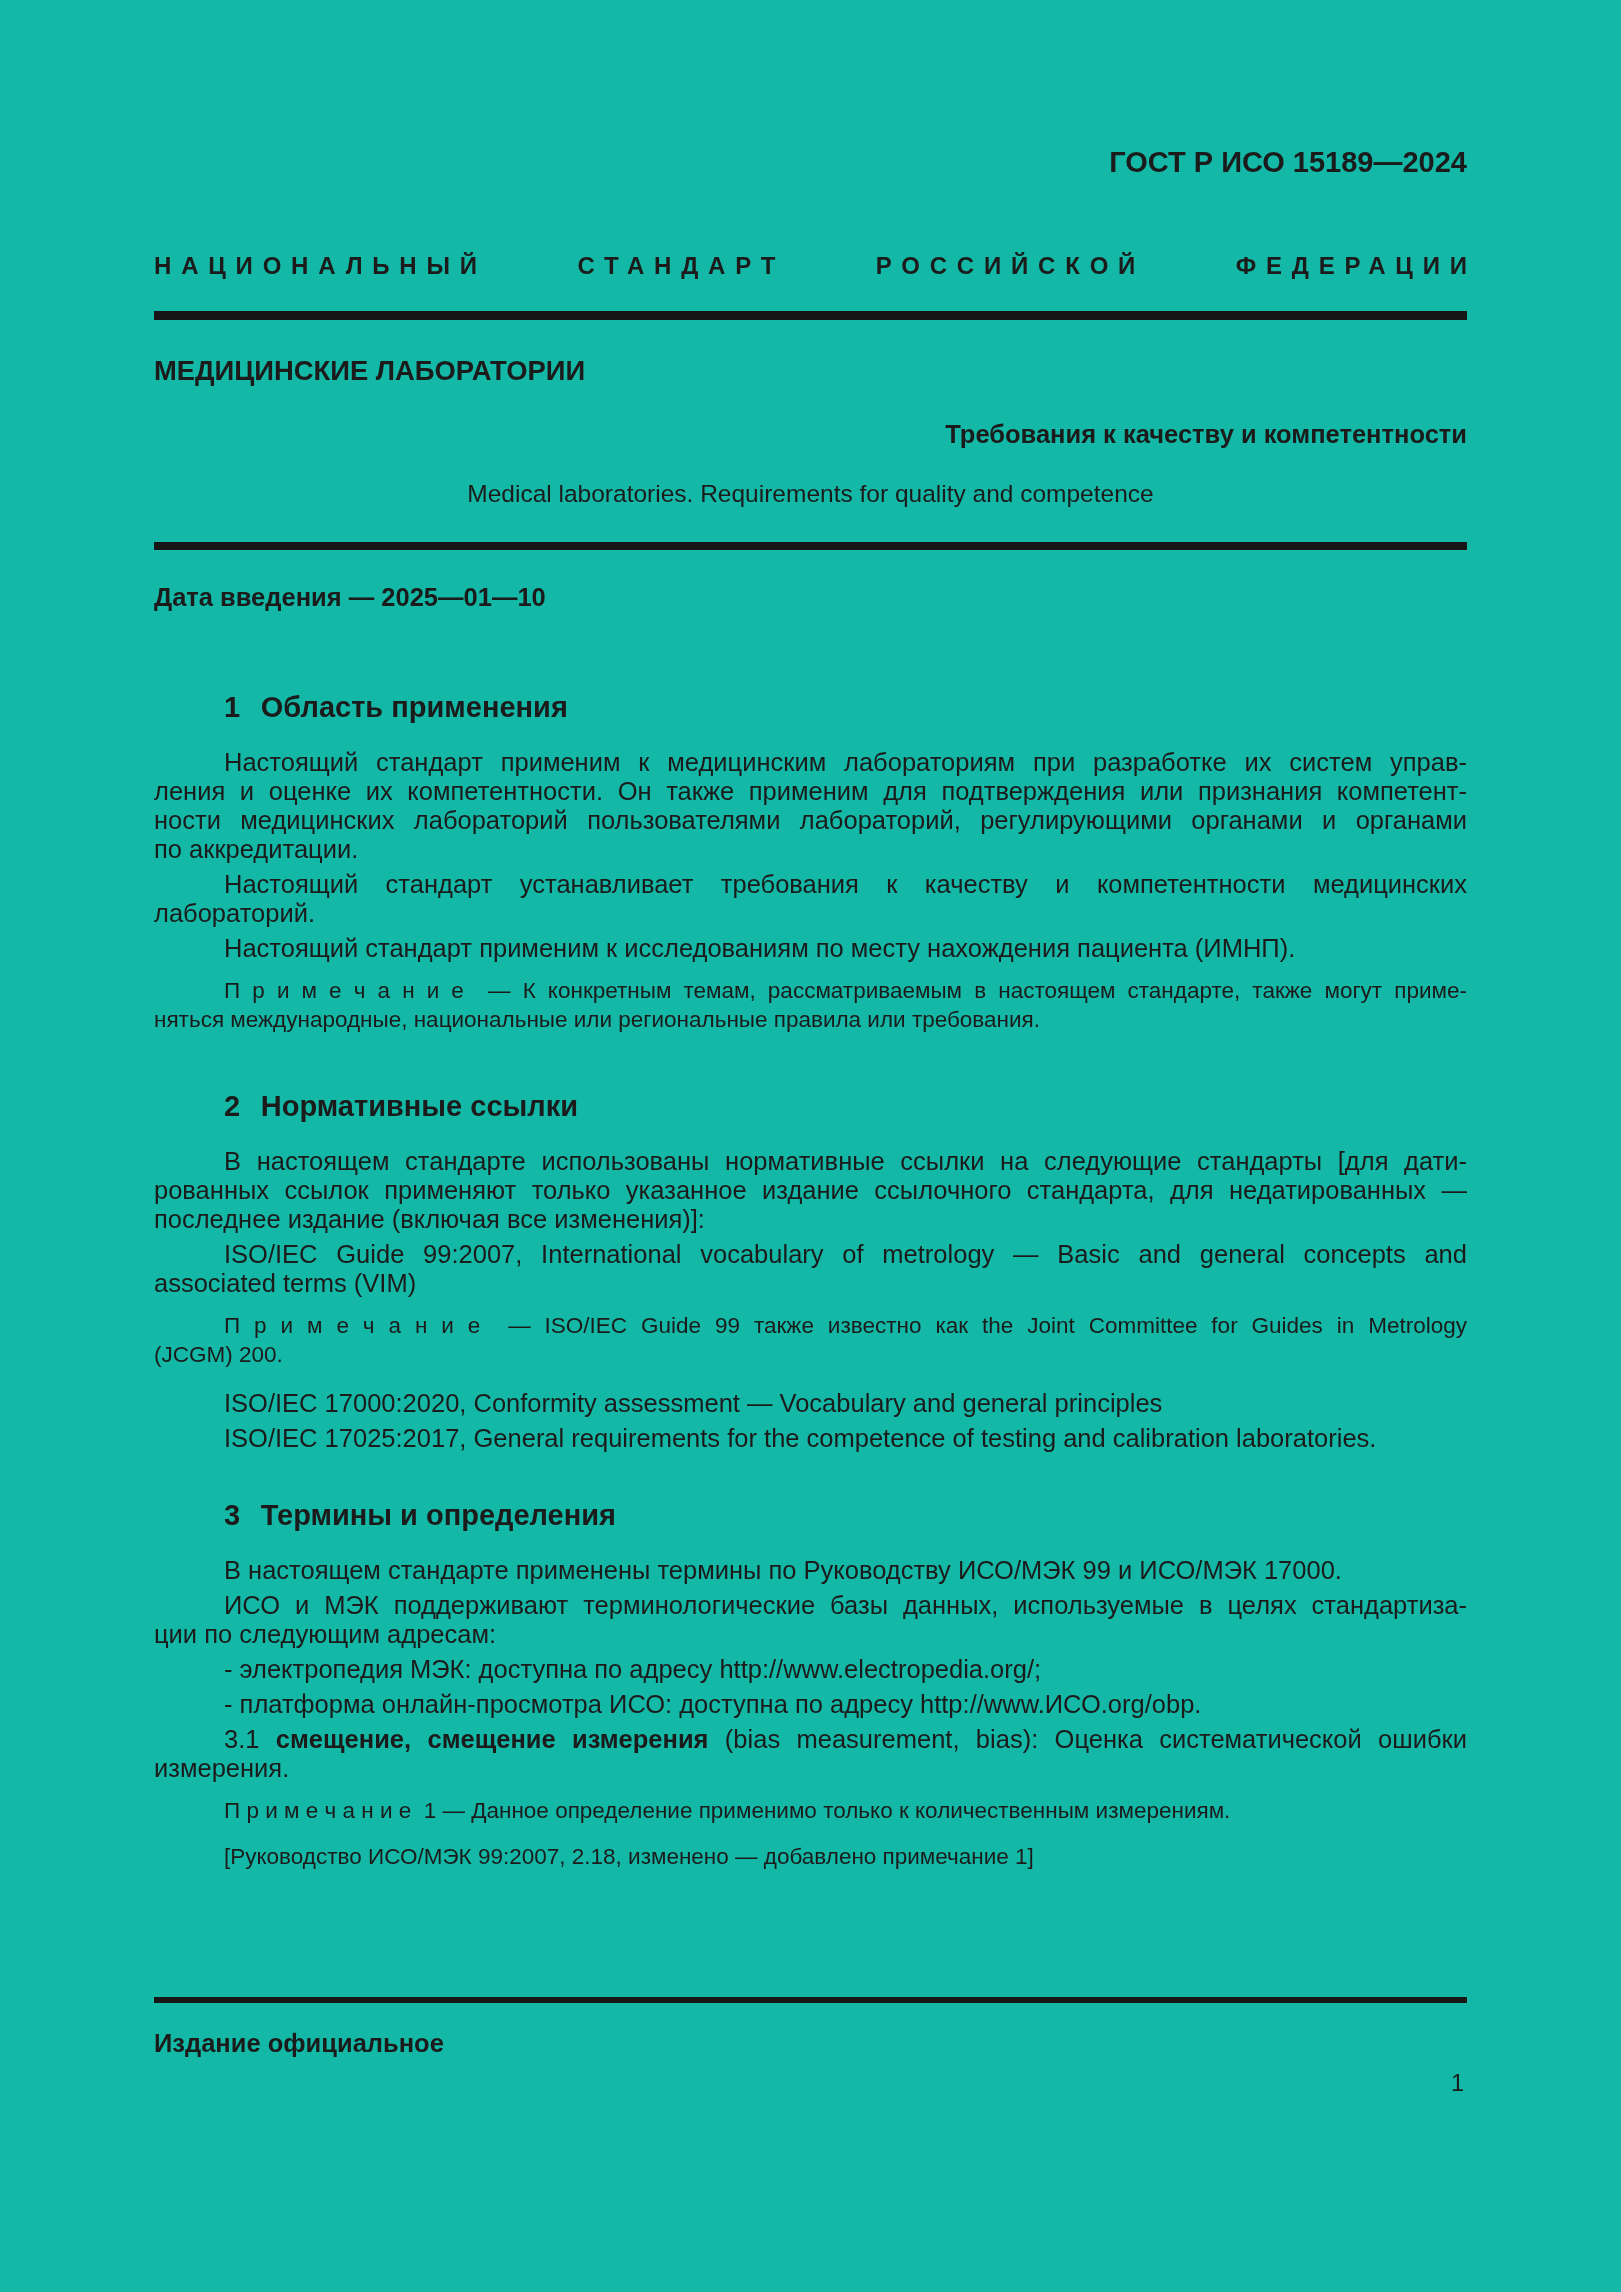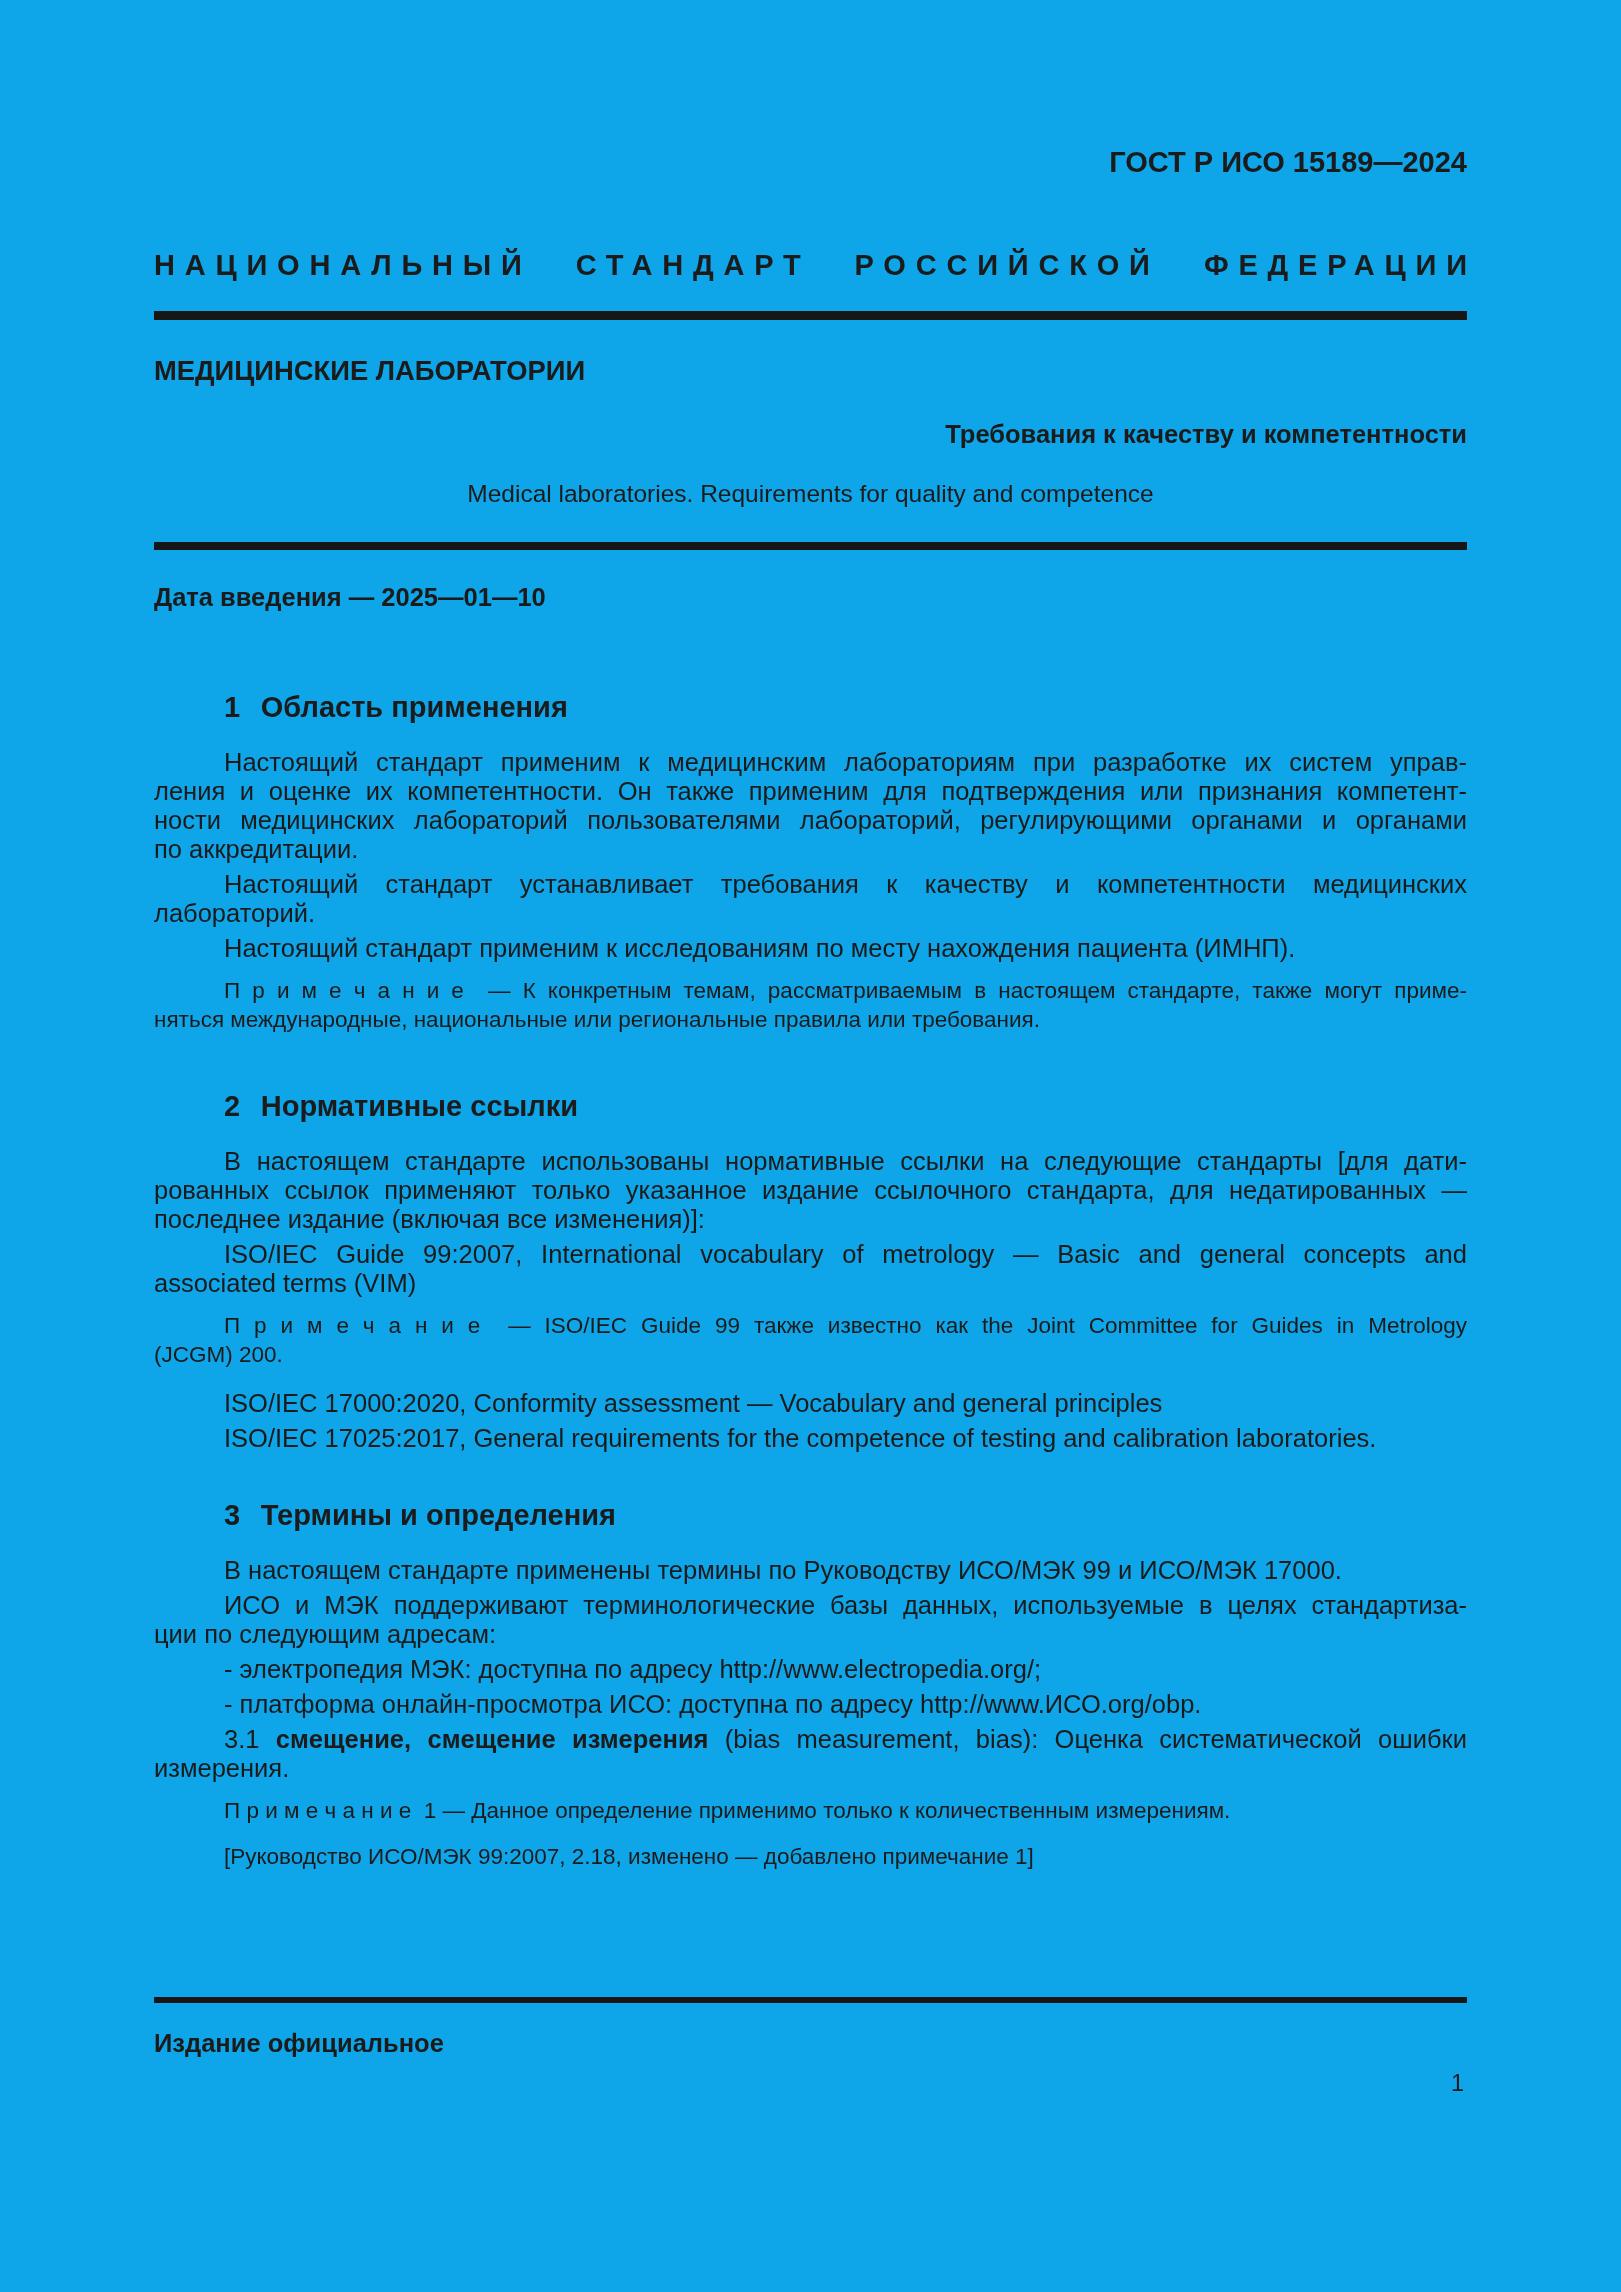--- a/index.html
+++ b/index.html
@@ -1,39 +1,39 @@
 <!DOCTYPE html>
 <html><head>
 <meta charset="utf-8">
 <style>
   html, body { margin: 0; padding: 0; background: #ffffff; }
   .page {
     position: relative;
     width: 1621px;
     height: 2293px;
     margin: 0 auto;
-    background: #0ea5e9;
+    background: #14b8a6;
     box-sizing: border-box;
     padding: 0 154px;
     font-family: "Liberation Sans", sans-serif;
     color: #1b1b1b;
     overflow: hidden;
   }
   .doc-code {
     margin-top: 147px;
     font-size: 29px;
     line-height: 31px;
     font-weight: bold;
     text-align: right;
   }
   .banner {
     margin-top: 73px;
     display: flex;
     justify-content: space-between;
-    font-size: 29px;
+    font-size: 24px;
     line-height: 29px;
     font-weight: bold;
   }
   .banner span { letter-spacing: 9.8px; margin-right: -9.8px; white-space: nowrap; }
   .bar { height: 8.8px; background: #161616; }
   .bar1 { margin-top: 31px; }
   .bar2 { margin-top: 34px; height: 7.8px; }
   .title-main { margin-top: 36px; font-size: 27.4px; line-height: 29px; font-weight: bold; text-align: left; }
   .title-sub  { margin-top: 35px; font-size: 25.5px; line-height: 29px; font-weight: bold; text-align: right; }
   .title-en   { margin-top: 30px; font-size: 24.5px; line-height: 29px; text-align: center; }

